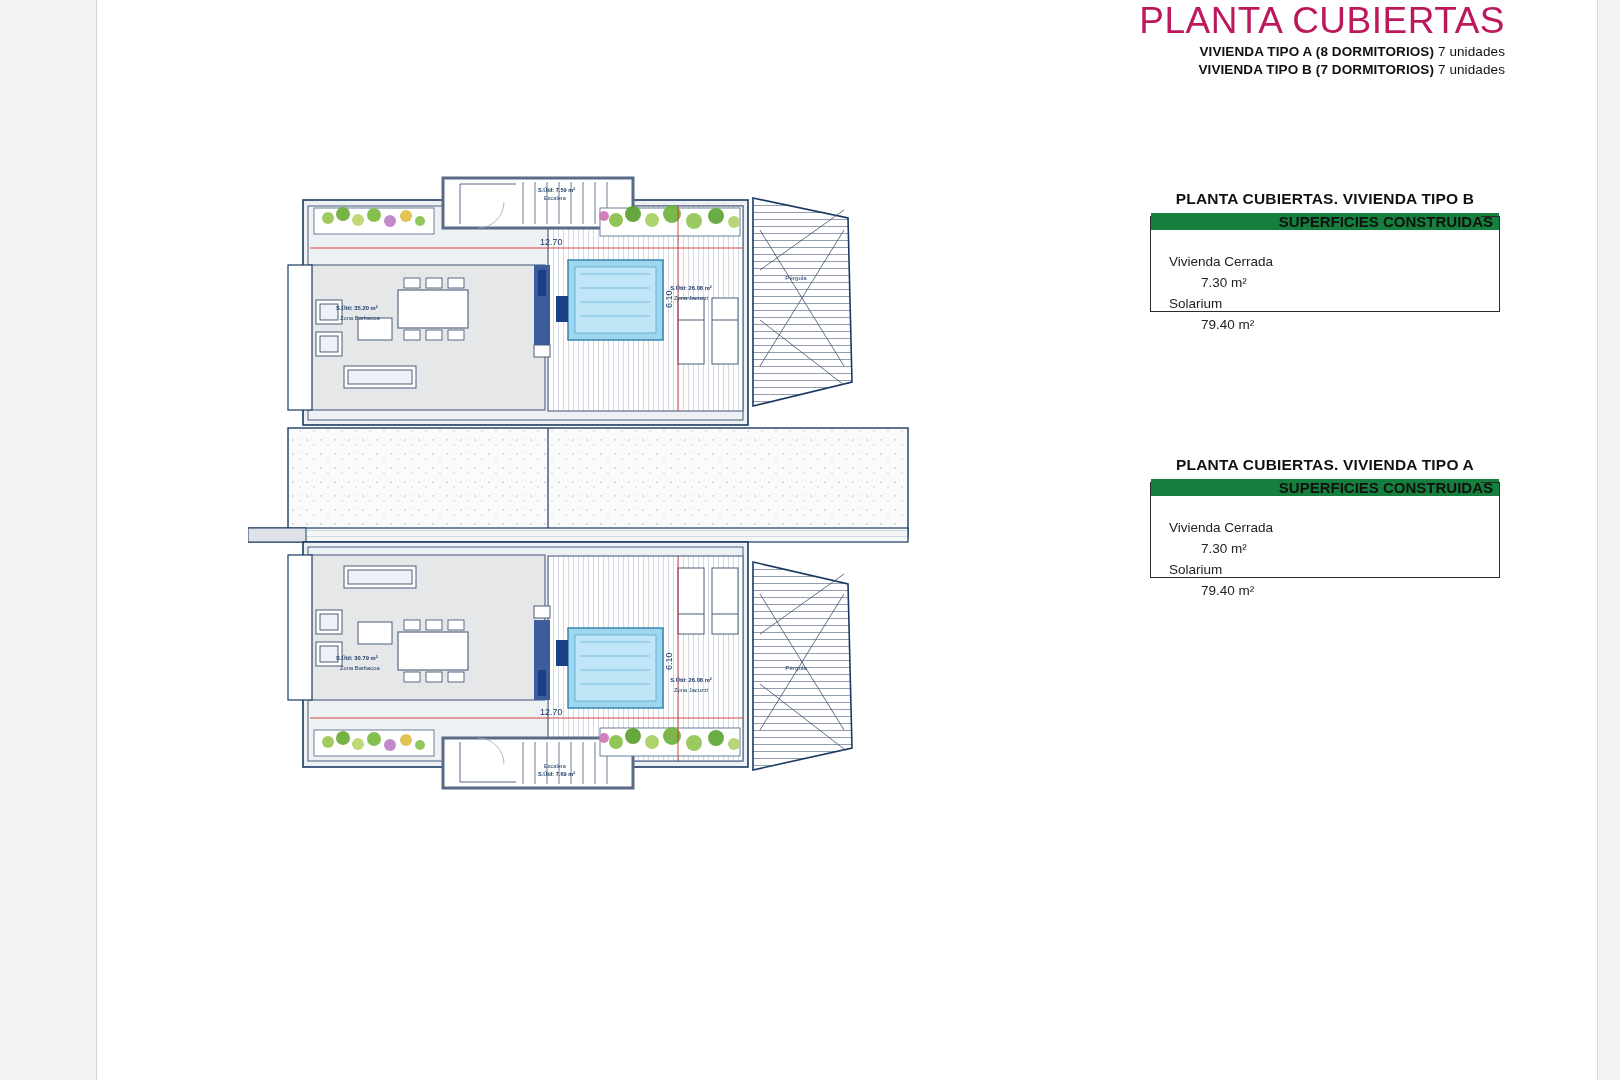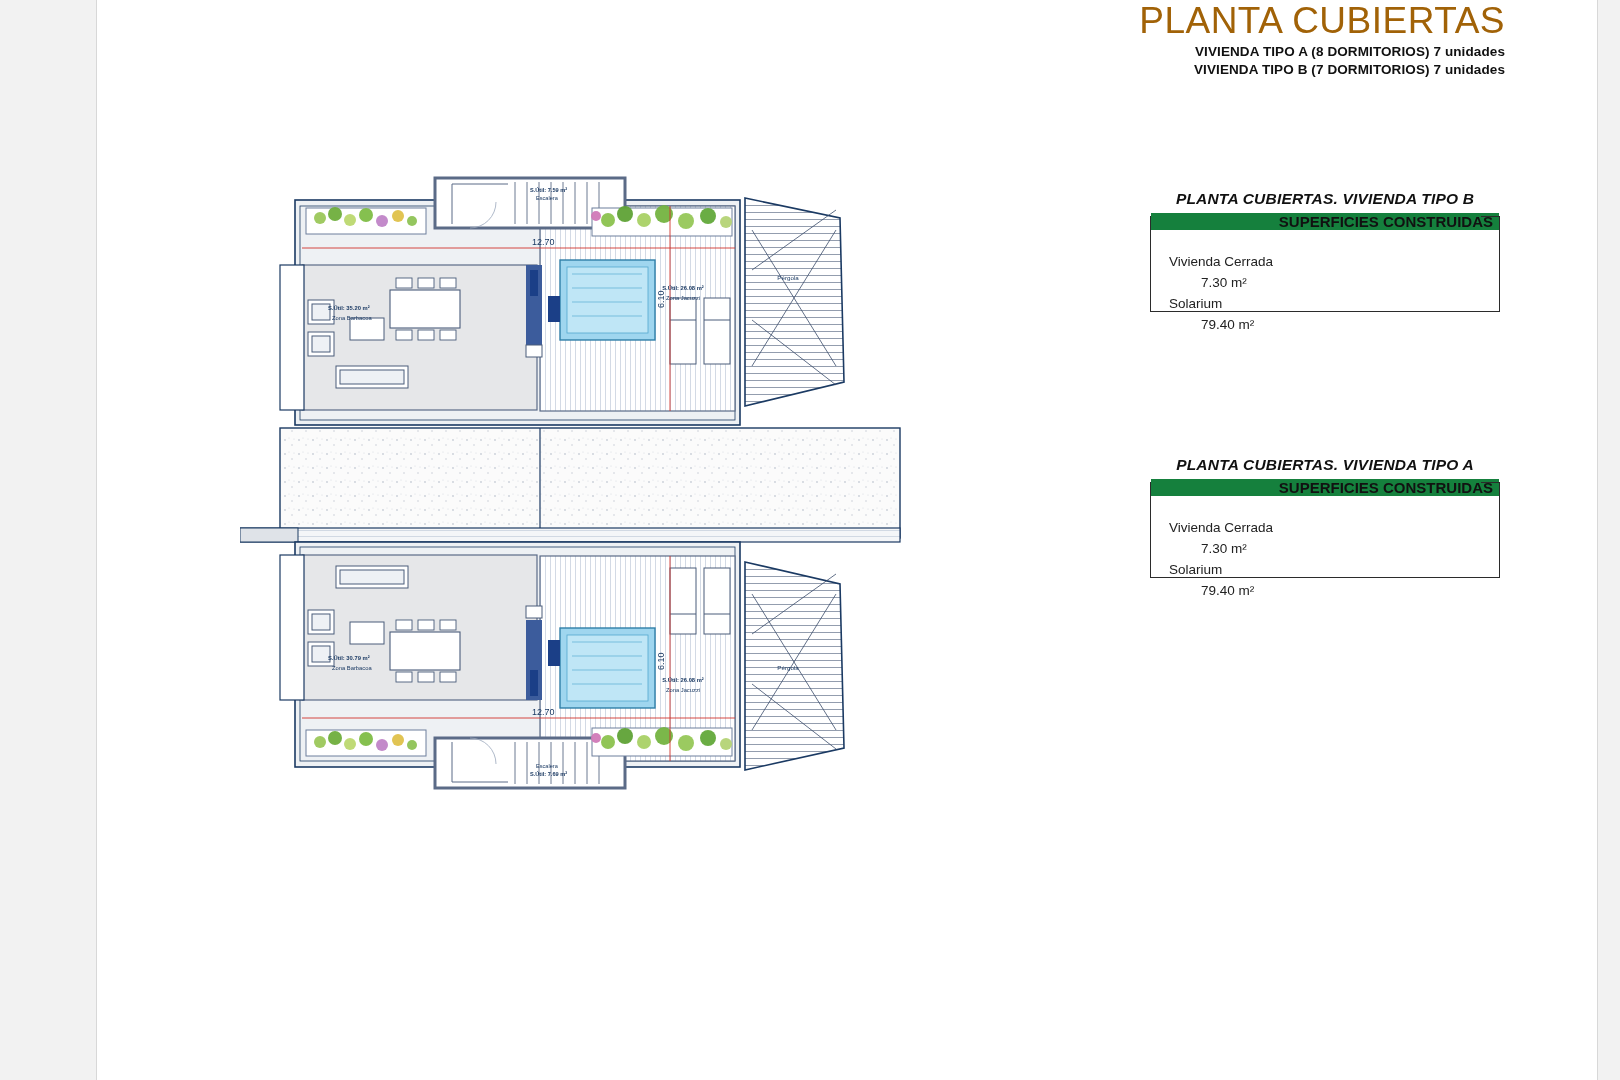--- a/index.html
+++ b/index.html
@@ -7,41 +7,41 @@
     width:1620px;height:1080px;background:#ffffff;
     font-family:"Liberation Sans", sans-serif;
     overflow:hidden;position:relative;
   }
   .sheet{position:absolute;inset:0;background:#fff;}
   .left-margin{position:absolute;left:0;top:0;width:96px;height:1080px;background:#f2f2f2;border-right:1px solid #d8d8d8;}
   .right-margin{position:absolute;right:0;top:0;width:22px;height:1080px;background:#f2f2f2;border-left:1px solid #d8d8d8;}
 
   
   .title-block{position:absolute;left:1075px;top:2px;width:430px;text-align:right;}
-  .main-title{font-size:37px;letter-spacing:.5px;color:#a16207;line-height:1.05;font-weight:400;}
+  .main-title{font-size:37px;letter-spacing:.5px;color:#be185d;line-height:1.05;font-weight:400;}
   .sub-line{font-size:13.5px;color:#111;margin-top:3px;font-weight:700;letter-spacing:.1px;}
-  .sub-line .light{font-weight:700;}
+  .sub-line .light{font-weight:400;}
 
   
   .legend{position:absolute;width:350px;}
-  .legend .lg-title{font-size:15.5px;font-weight:700;color:#111;text-align:center;letter-spacing:.2px;font-style:italic;}
+  .legend .lg-title{font-size:15.5px;font-weight:700;color:#111;text-align:center;letter-spacing:.2px;}
   .lg-box{position:relative;margin-top:8px;border:1px solid #2b2b2b;border-top:none;height:95px;}
   .lg-box:before,.lg-box:after{content:"";position:absolute;top:0;height:1px;background:#2b2b2b;}
   .lg-box:before{left:0;width:18px;}
   .lg-box:after{right:0;width:18px;}
   .lg-subtitle{position:absolute;top:-11px;left:0;right:0;text-align:right;font-size:15px;font-weight:700;color:#111;background:#15803d;padding:0 6px;display:inline-block;width:100%;box-sizing:border-box;margin-top:8px;}
   .lg-rows{position:absolute;left:18px;right:14px;top:36px;}
   .lg-row{display:flex;justify-content:space-between;font-size:13.5px;color:#222;line-height:1.55;flex-direction:column;}
   .lg-row .val{font-variant-numeric:tabular-nums;margin-left:32px;}
 
   #legend-b{left:1150px;top:190px;}
   #legend-a{left:1150px;top:456px;}
 
   
-  .plan{position:absolute;left:240px;top:170px;width:680px;height:640px;}
+  .plan{position:absolute;left:248px;top:170px;width:680px;height:640px;}
   .plan svg{display:block;}
 
   
   .note{position:absolute;left:130px;top:1015px;width:700px;font-size:11.5px;color:#222;line-height:1.55;}
   .note div:nth-child(2){padding-left:12px;}
 </style>
 </head>
 <body>
 
 <div class="sheet">

